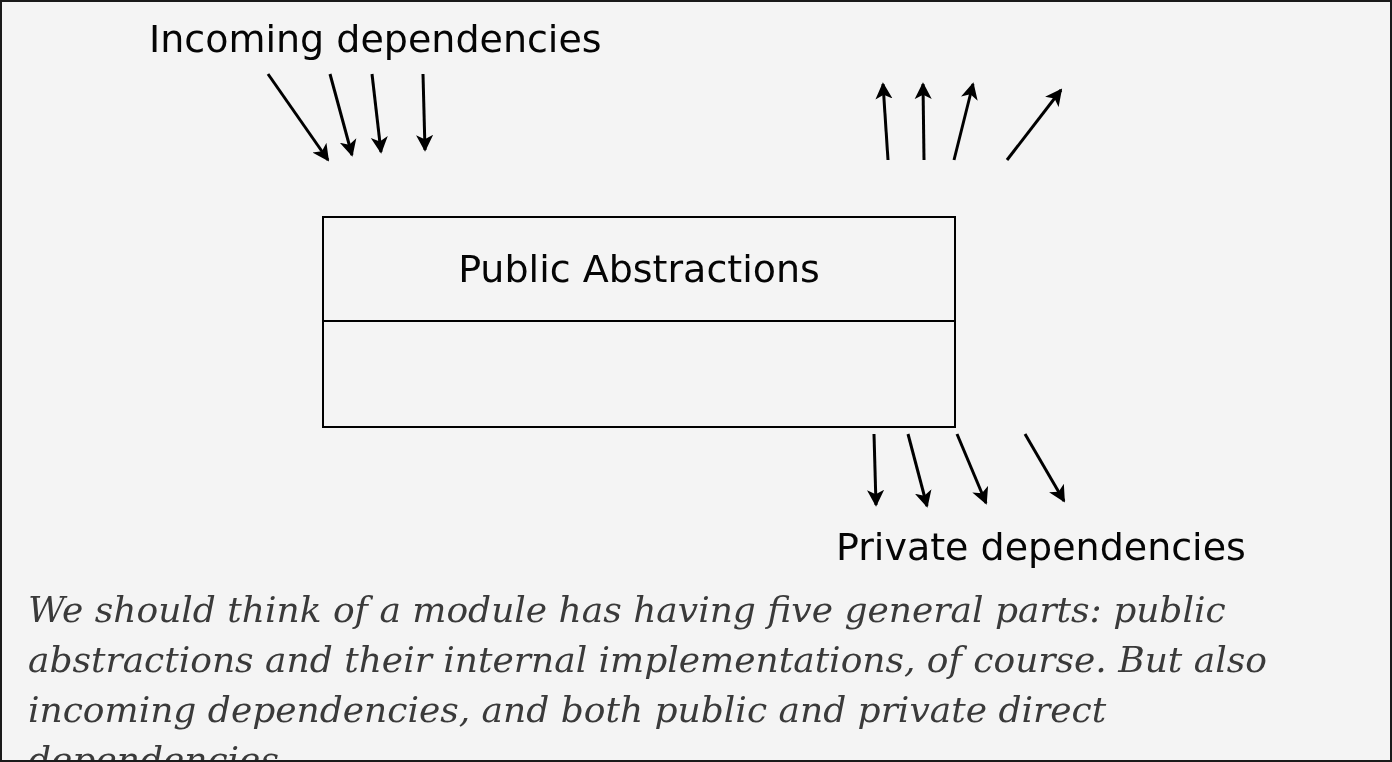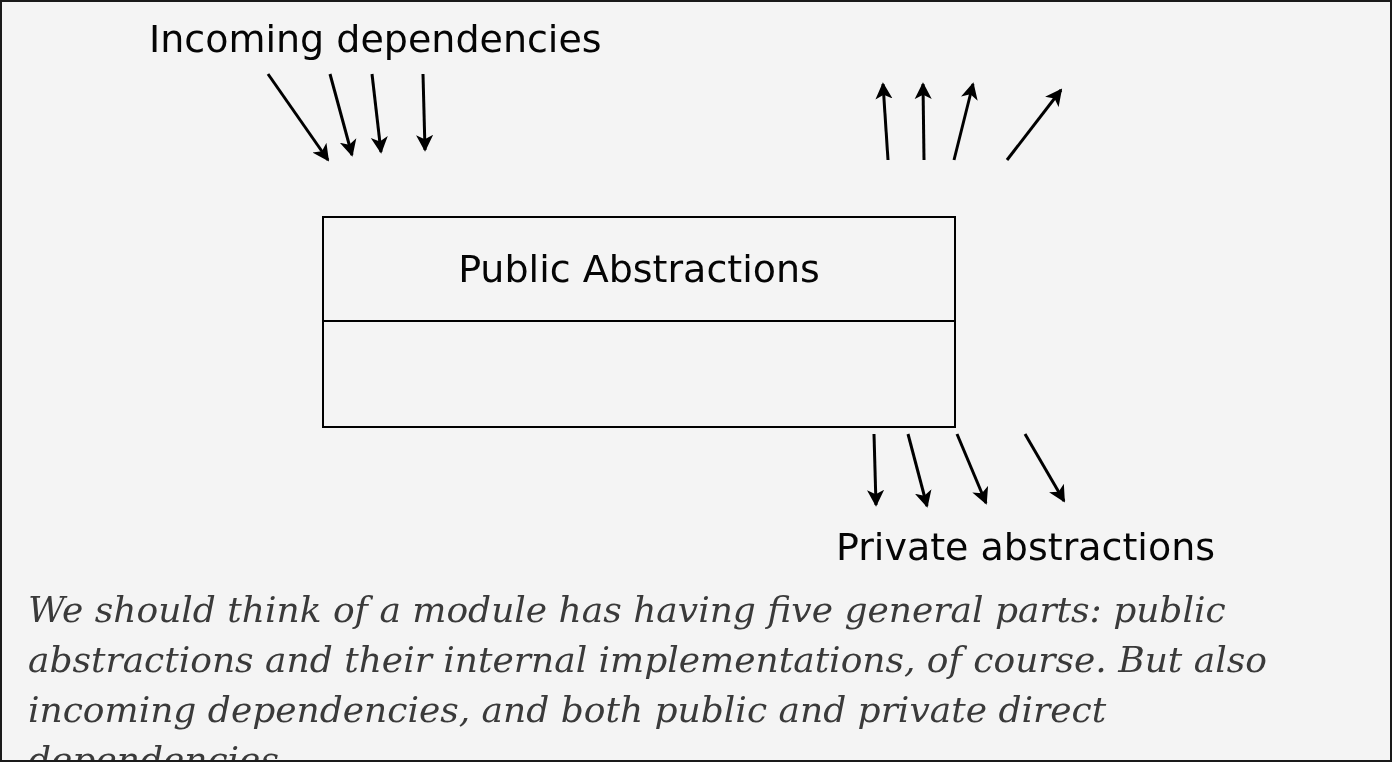--- a/index.html
+++ b/index.html
@@ -119,21 +119,21 @@
       <line marker-end="url(#head)" x1="872" y1="432" x2="874" y2="503"></line>
       <line marker-end="url(#head)" x1="906" y1="432" x2="925" y2="504"></line>
       <line marker-end="url(#head)" x1="955" y1="432" x2="984" y2="501"></line>
       <line marker-end="url(#head)" x1="1023" y1="432" x2="1062" y2="499"></line>
     </g>
   </svg>
 
   <div class="group-label" id="label-incoming">Incoming dependencies</div>
 
 
-  <div class="group-label" id="label-private">Private abstractions</div>
+  <div class="group-label" id="label-private">Private dependencies</div>
 
   <div id="module-box">
     <div class="box-cell" id="cell-public-abstractions">Public Abstractions</div>
   </div>
 
   <div id="caption">We should think of a module has having five general parts: public abstractions and their internal implementations, of course. But also incoming dependencies, and both public and private direct dependencies.</div>
 
 </div>
 
 </body></html>

